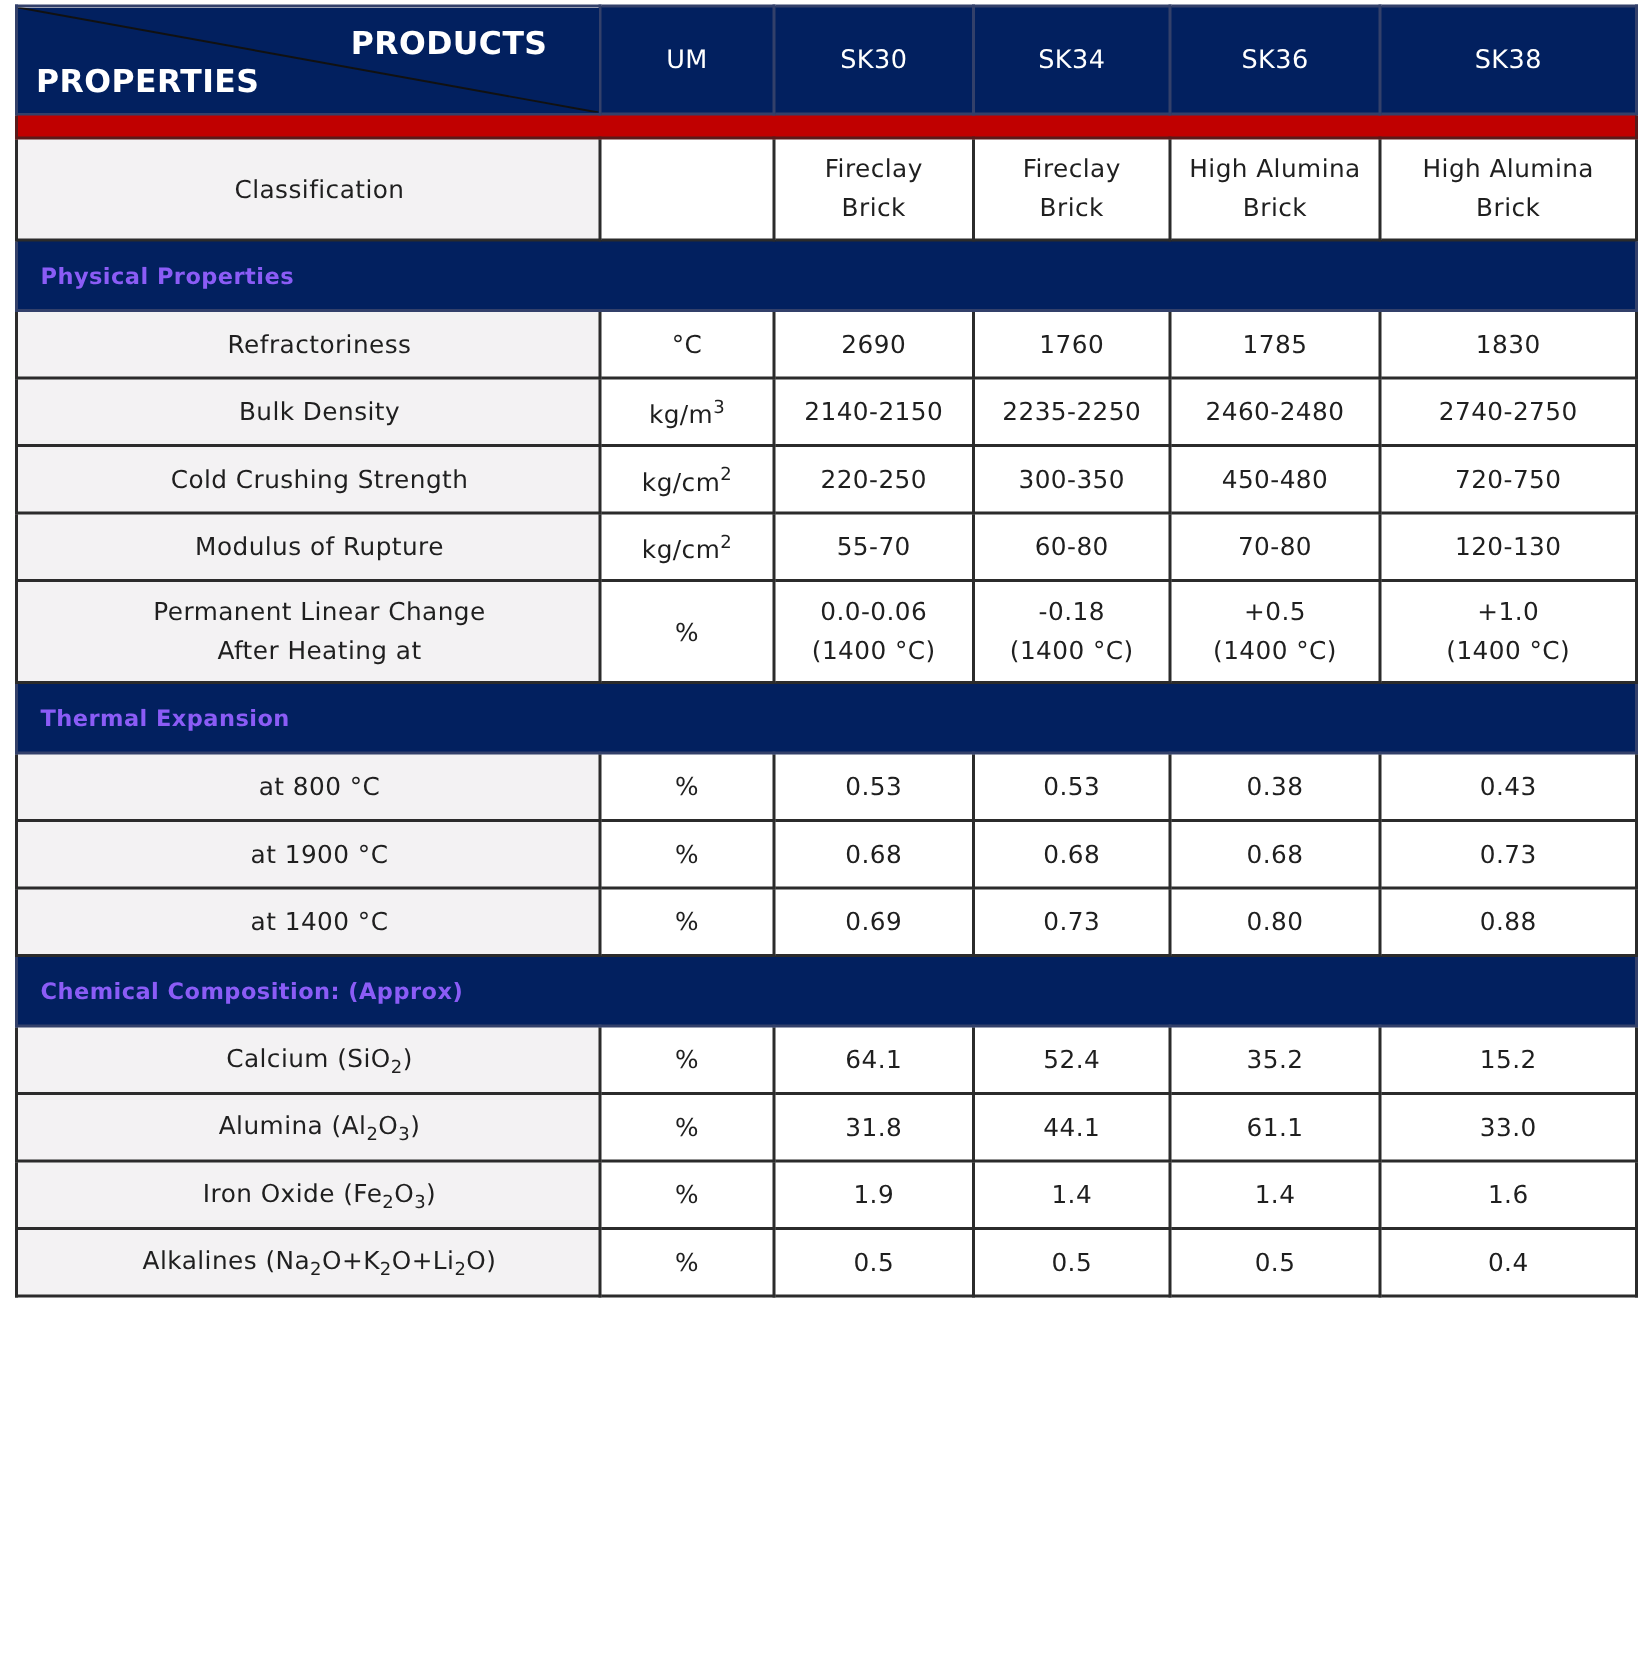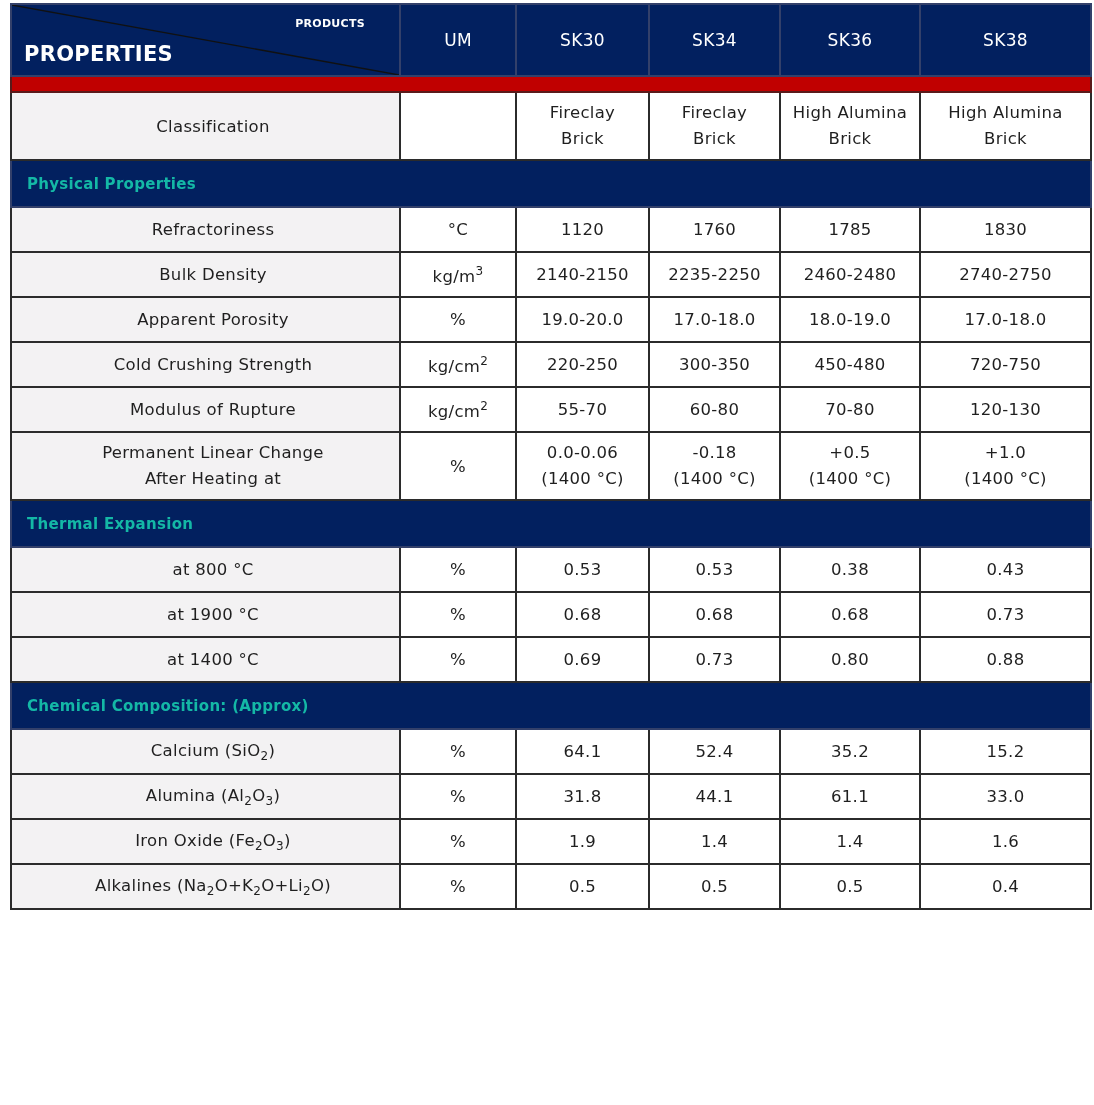--- a/index.html
+++ b/index.html
@@ -6,24 +6,24 @@
   body { width: 1094px; height: 1105px; position: relative; overflow: hidden;
          font-family: "DejaVu Sans", sans-serif; color: #1f1f1f; }
   .tbl { position: absolute; left: 10px; top: 3px; width: 1080px;
          border-collapse: collapse; table-layout: fixed; }
   .tbl td, .tbl th { border: 2px solid #2b2b2b; padding: 0; font-size: 16.5px;
          letter-spacing: 0.3px; }
   .hdr th { background: #02205f; color: #ffffff; font-weight: normal; height: 70px;
             border-color: #33406a; font-size: 17px; }
   .corner { position: relative; text-align: left; }
   .corner svg { position: absolute; left: 0; top: 0; width: 100%; height: 100%; }
-  .corner .prod { position: absolute; right: 34px; top: 12px; font-weight: bold; font-size: 11px; }
+  .corner .prod { position: absolute; right: 34px; top: 12px; font-weight: bold; font-size: 21px; }
   .corner .props { position: absolute; left: 12px; bottom: 9px; font-weight: bold; font-size: 21px; }
   .red td { background: #c00000; height: 14px; border-color: #5a1a1a; }
-  .section td { background: #02205f; color: #14b8a6; font-weight: bold; font-size: 15px;
+  .section td { background: #02205f; color: #8b5cf6; font-weight: bold; font-size: 15px;
                 height: 45px; padding-left: 15px; border-color: #33406a; margin-top: 36px; }
   .row td { background: #ffffff; text-align: center; }
   .row td.prop { background: #f3f2f3; text-align: center; padding-left: 15px; }
   .row td.val { line-height: 26px; }
   .h46 td { height: 43px; }
   .h48 td { height: 45px; }
   .h68 td { height: 66px; }
   sup { font-size: 12px; vertical-align: 7px; }
   sub { font-size: 12px; vertical-align: -4px; }
 </style>
@@ -68,40 +68,32 @@
     <td class="val"><span>High Alumina</span><br><span>Brick</span></td>
     <td class="val"><span>High Alumina</span><br><span>Brick</span></td>
   </tr>
 
   <tr class="section">
     <td colspan="6">Physical Properties</td>
   </tr>
   <tr class="row h46">
     <td class="prop">Refractoriness</td>
     <td>°C</td>
-    <td>1120</td>
+    <td>2690</td>
     <td>1760</td>
     <td>1785</td>
     <td>1830</td>
   </tr>
   <tr class="row h46">
     <td class="prop">Bulk Density</td>
     <td><span>kg/m</span><sup>3</sup></td>
     <td>2140-2150</td>
     <td>2235-2250</td>
     <td>2460-2480</td>
     <td>2740-2750</td>
-  </tr>
-  <tr class="row h46">
-    <td class="prop">Apparent Porosity</td>
-    <td>%</td>
-    <td>19.0-20.0</td>
-    <td>17.0-18.0</td>
-    <td>18.0-19.0</td>
-    <td>17.0-18.0</td>
   </tr>
   <tr class="row h46">
     <td class="prop">Cold Crushing Strength</td>
     <td><span>kg/cm</span><sup>2</sup></td>
     <td>220-250</td>
     <td>300-350</td>
     <td>450-480</td>
     <td>720-750</td>
   </tr>
   <tr class="row h46">

